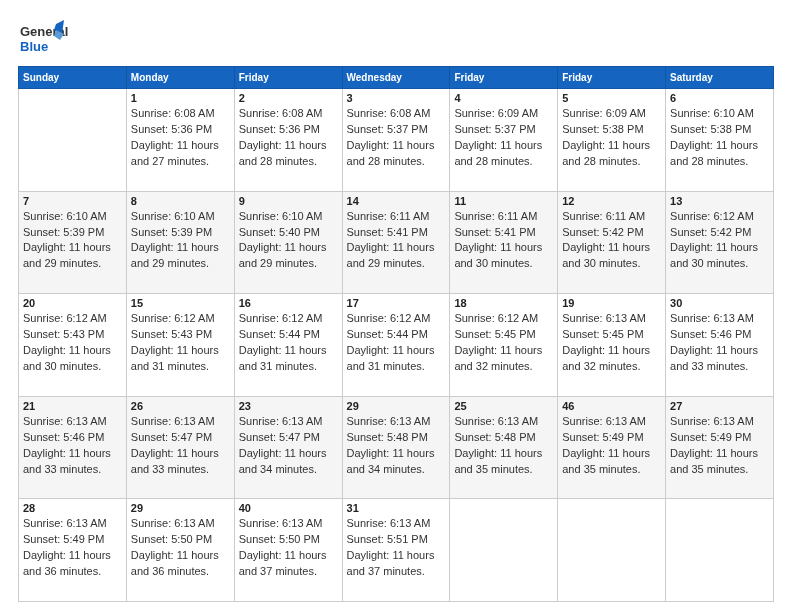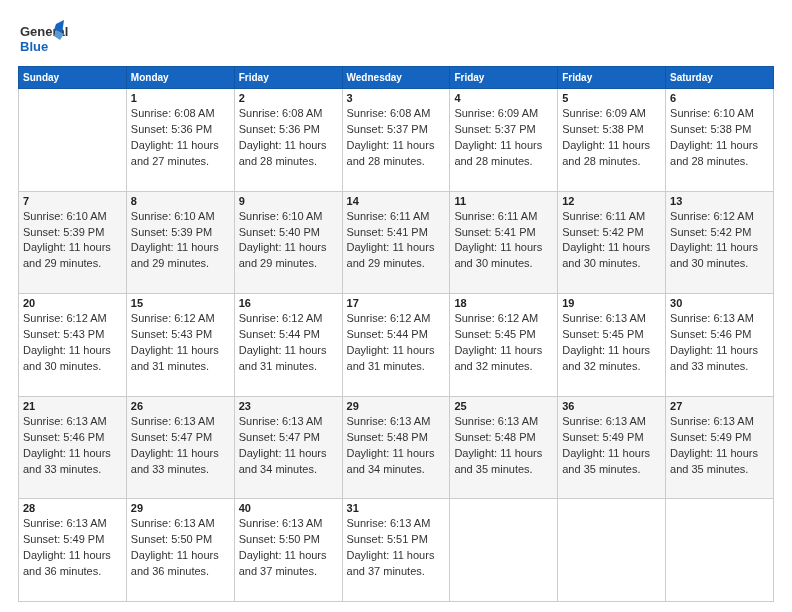--- a/index.html
+++ b/index.html
@@ -218,21 +218,21 @@
           </td>
           <td>
             <div class="day-number">29</div>
             <div class="cell-content">Sunrise: 6:13 AM<br>Sunset: 5:48 PM<br>Daylight: 11 hours<br>and 34 minutes.</div>
           </td>
           <td>
             <div class="day-number">25</div>
             <div class="cell-content">Sunrise: 6:13 AM<br>Sunset: 5:48 PM<br>Daylight: 11 hours<br>and 35 minutes.</div>
           </td>
           <td>
-            <div class="day-number">36</div>
+            <div class="day-number">46</div>
             <div class="cell-content">Sunrise: 6:13 AM<br>Sunset: 5:49 PM<br>Daylight: 11 hours<br>and 35 minutes.</div>
           </td>
           <td>
             <div class="day-number">27</div>
             <div class="cell-content">Sunrise: 6:13 AM<br>Sunset: 5:49 PM<br>Daylight: 11 hours<br>and 35 minutes.</div>
           </td>
         </tr>
         <tr>
           <td>
             <div class="day-number">28</div>

